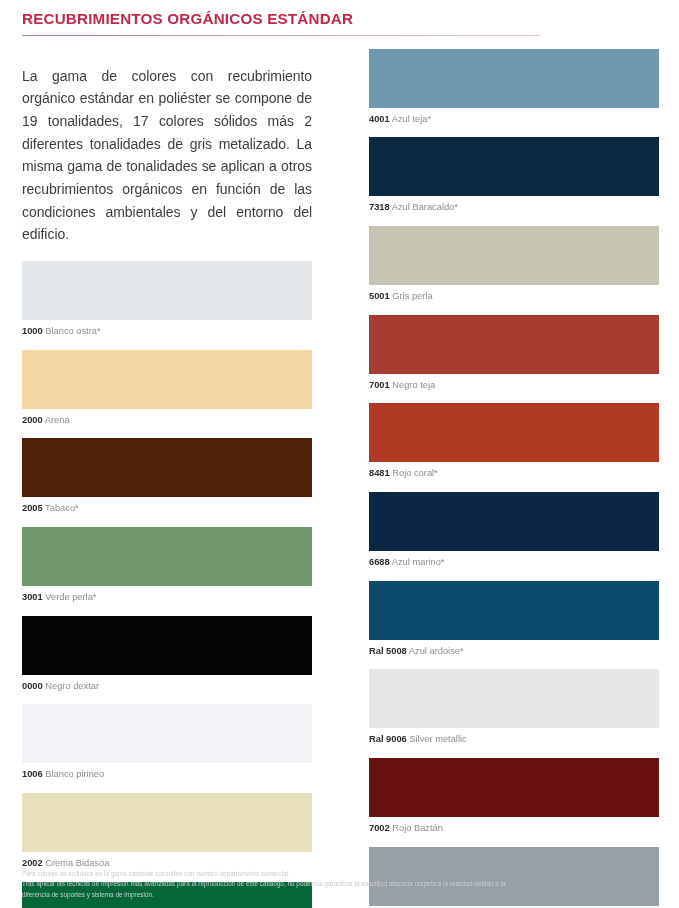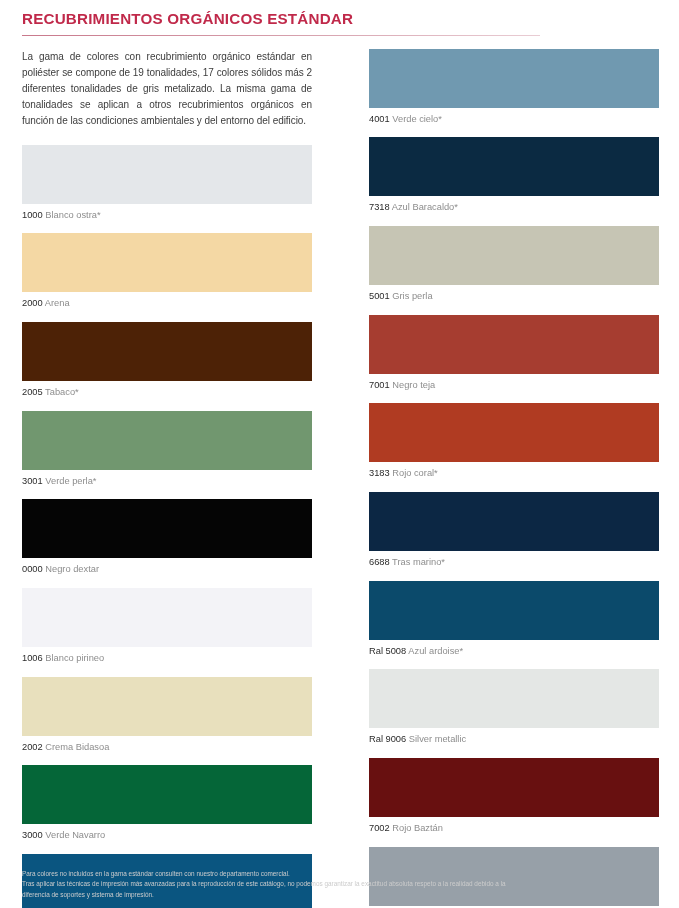--- a/index.html
+++ b/index.html
@@ -50,46 +50,46 @@
     gap: 57px;
     margin-top: 13px;
   }
   .col {
     width: 290px;
     flex: 0 0 290px;
   }
 
   
   .intro {
-    font-size: 10px;
+    font-size: 14px;
     line-height: 1.62;
     color: #3d3d3d;
     text-align: justify;
-    margin: 0 0 15px 0;
+    margin: 16px 0 15px 0;
     letter-spacing: -0.05px;
   }
 
   
   .swatch-item {
     margin-bottom: 12.5px;
   }
   .swatch {
     width: 290px;
     height: 59px;
     display: block;
   }
   .swatch-label {
     font-size: 9.3px;
     line-height: 1.2;
     padding-top: 6px;
     color: #8a8a8a;
     white-space: nowrap;
   }
   .swatch-code {
-    font-weight: normal;
+    font-weight: bold;
     color: #2b2b2b;
   }
   .swatch-name {
     color: #8d8d8d;
   }
 
   
   .col-right .swatch-item:first-child { margin-top: 0; }
   .legal {
     position: absolute;
@@ -154,41 +154,41 @@
             <div class="swatch-label"></div>
           </div>
         </div>
 
     </div>
 
     <div class="col col-right">
       <div>
           <div class="swatch-item">
             <div class="swatch" style="background-color: rgb(112, 153, 176);"></div>
-            <div class="swatch-label"><span class="swatch-code">4001</span><span class="swatch-name"> Verde cielo*</span></div>
+            <div class="swatch-label"><span class="swatch-code">4001</span><span class="swatch-name"> Azul teja*</span></div>
           </div>
           <div class="swatch-item">
             <div class="swatch" style="background-color: rgb(11, 42, 66);"></div>
             <div class="swatch-label"><span class="swatch-code">7318</span><span class="swatch-name"> Azul Baracaldo*</span></div>
           </div>
           <div class="swatch-item">
             <div class="swatch" style="background-color: rgb(198, 197, 180);"></div>
             <div class="swatch-label"><span class="swatch-code">5001</span><span class="swatch-name"> Gris perla</span></div>
           </div>
           <div class="swatch-item">
             <div class="swatch" style="background-color: rgb(166, 61, 48);"></div>
             <div class="swatch-label"><span class="swatch-code">7001</span><span class="swatch-name"> Negro teja</span></div>
           </div>
           <div class="swatch-item">
             <div class="swatch" style="background-color: rgb(176, 59, 34);"></div>
-            <div class="swatch-label"><span class="swatch-code">3183</span><span class="swatch-name"> Rojo coral*</span></div>
+            <div class="swatch-label"><span class="swatch-code">8481</span><span class="swatch-name"> Rojo coral*</span></div>
           </div>
           <div class="swatch-item">
             <div class="swatch" style="background-color: rgb(12, 39, 68);"></div>
-            <div class="swatch-label"><span class="swatch-code">6688</span><span class="swatch-name"> Tras marino*</span></div>
+            <div class="swatch-label"><span class="swatch-code">6688</span><span class="swatch-name"> Azul marino*</span></div>
           </div>
           <div class="swatch-item">
             <div class="swatch" style="background-color: rgb(11, 74, 107);"></div>
             <div class="swatch-label"><span class="swatch-code">Ral 5008</span><span class="swatch-name"> Azul ardoise*</span></div>
           </div>
           <div class="swatch-item">
             <div class="swatch" style="background-color: rgb(228, 231, 229);"></div>
             <div class="swatch-label"><span class="swatch-code">Ral 9006</span><span class="swatch-name"> Silver metallic</span></div>
           </div>
           <div class="swatch-item">

